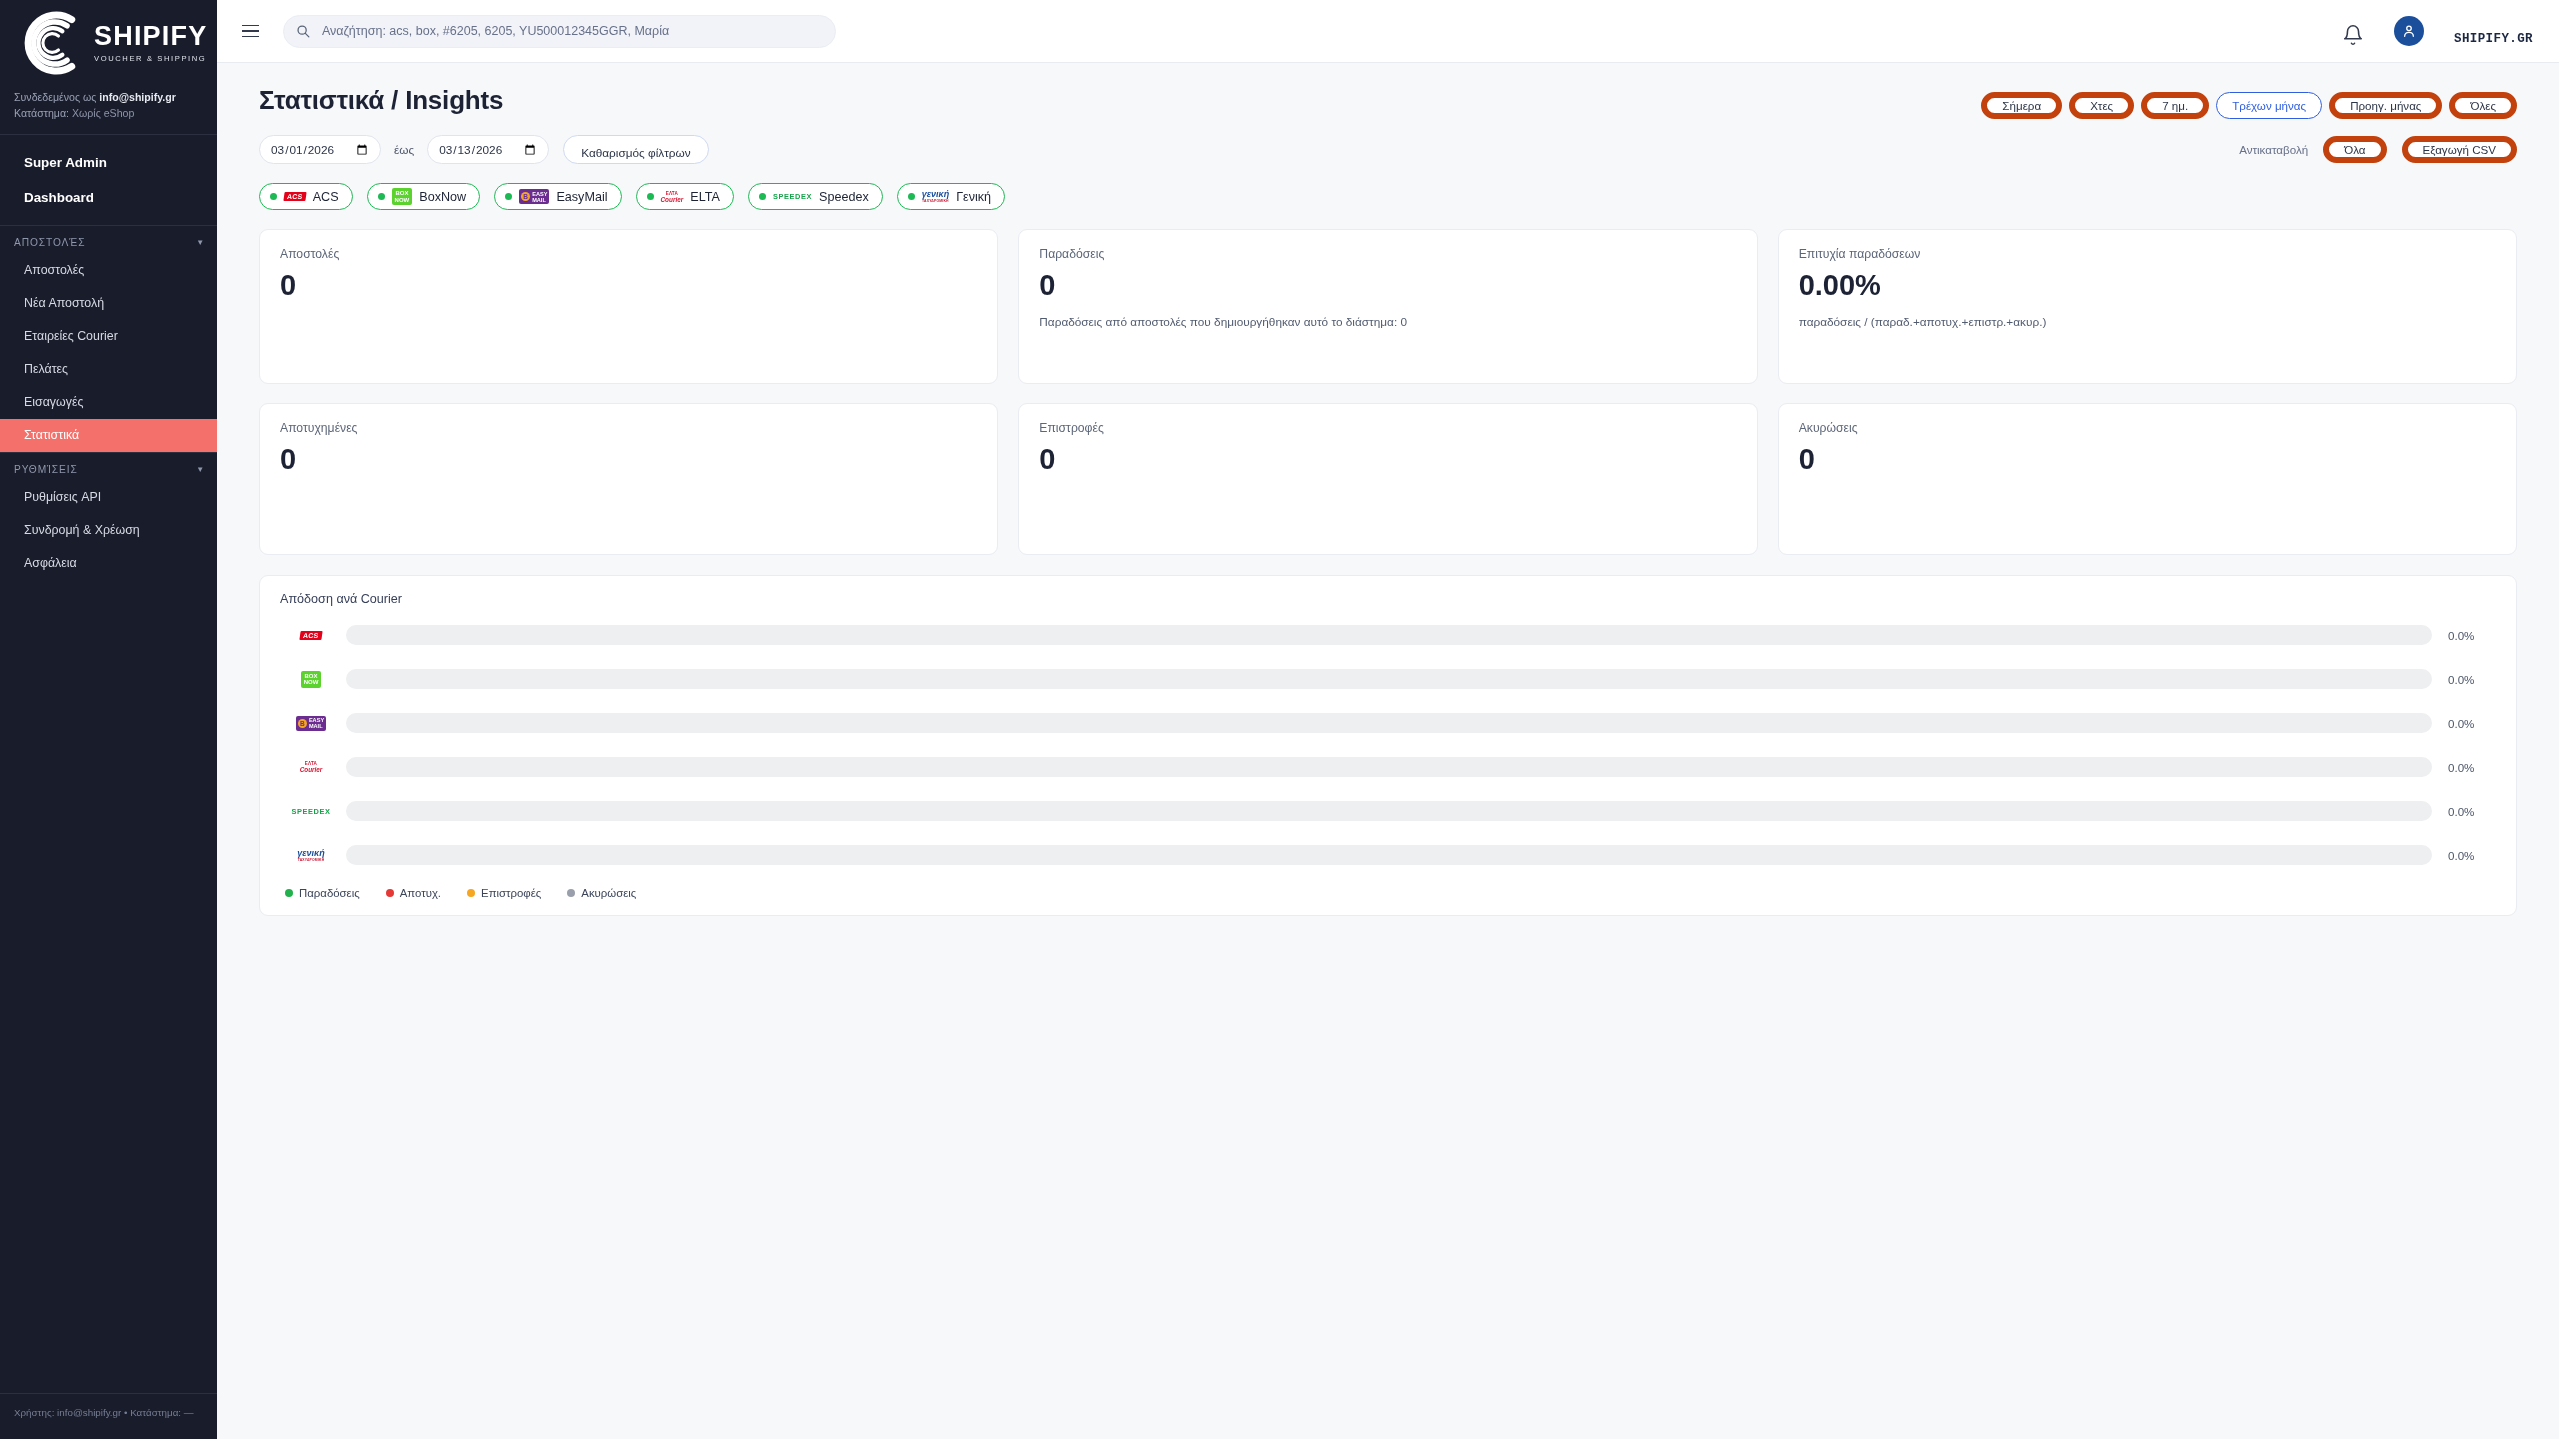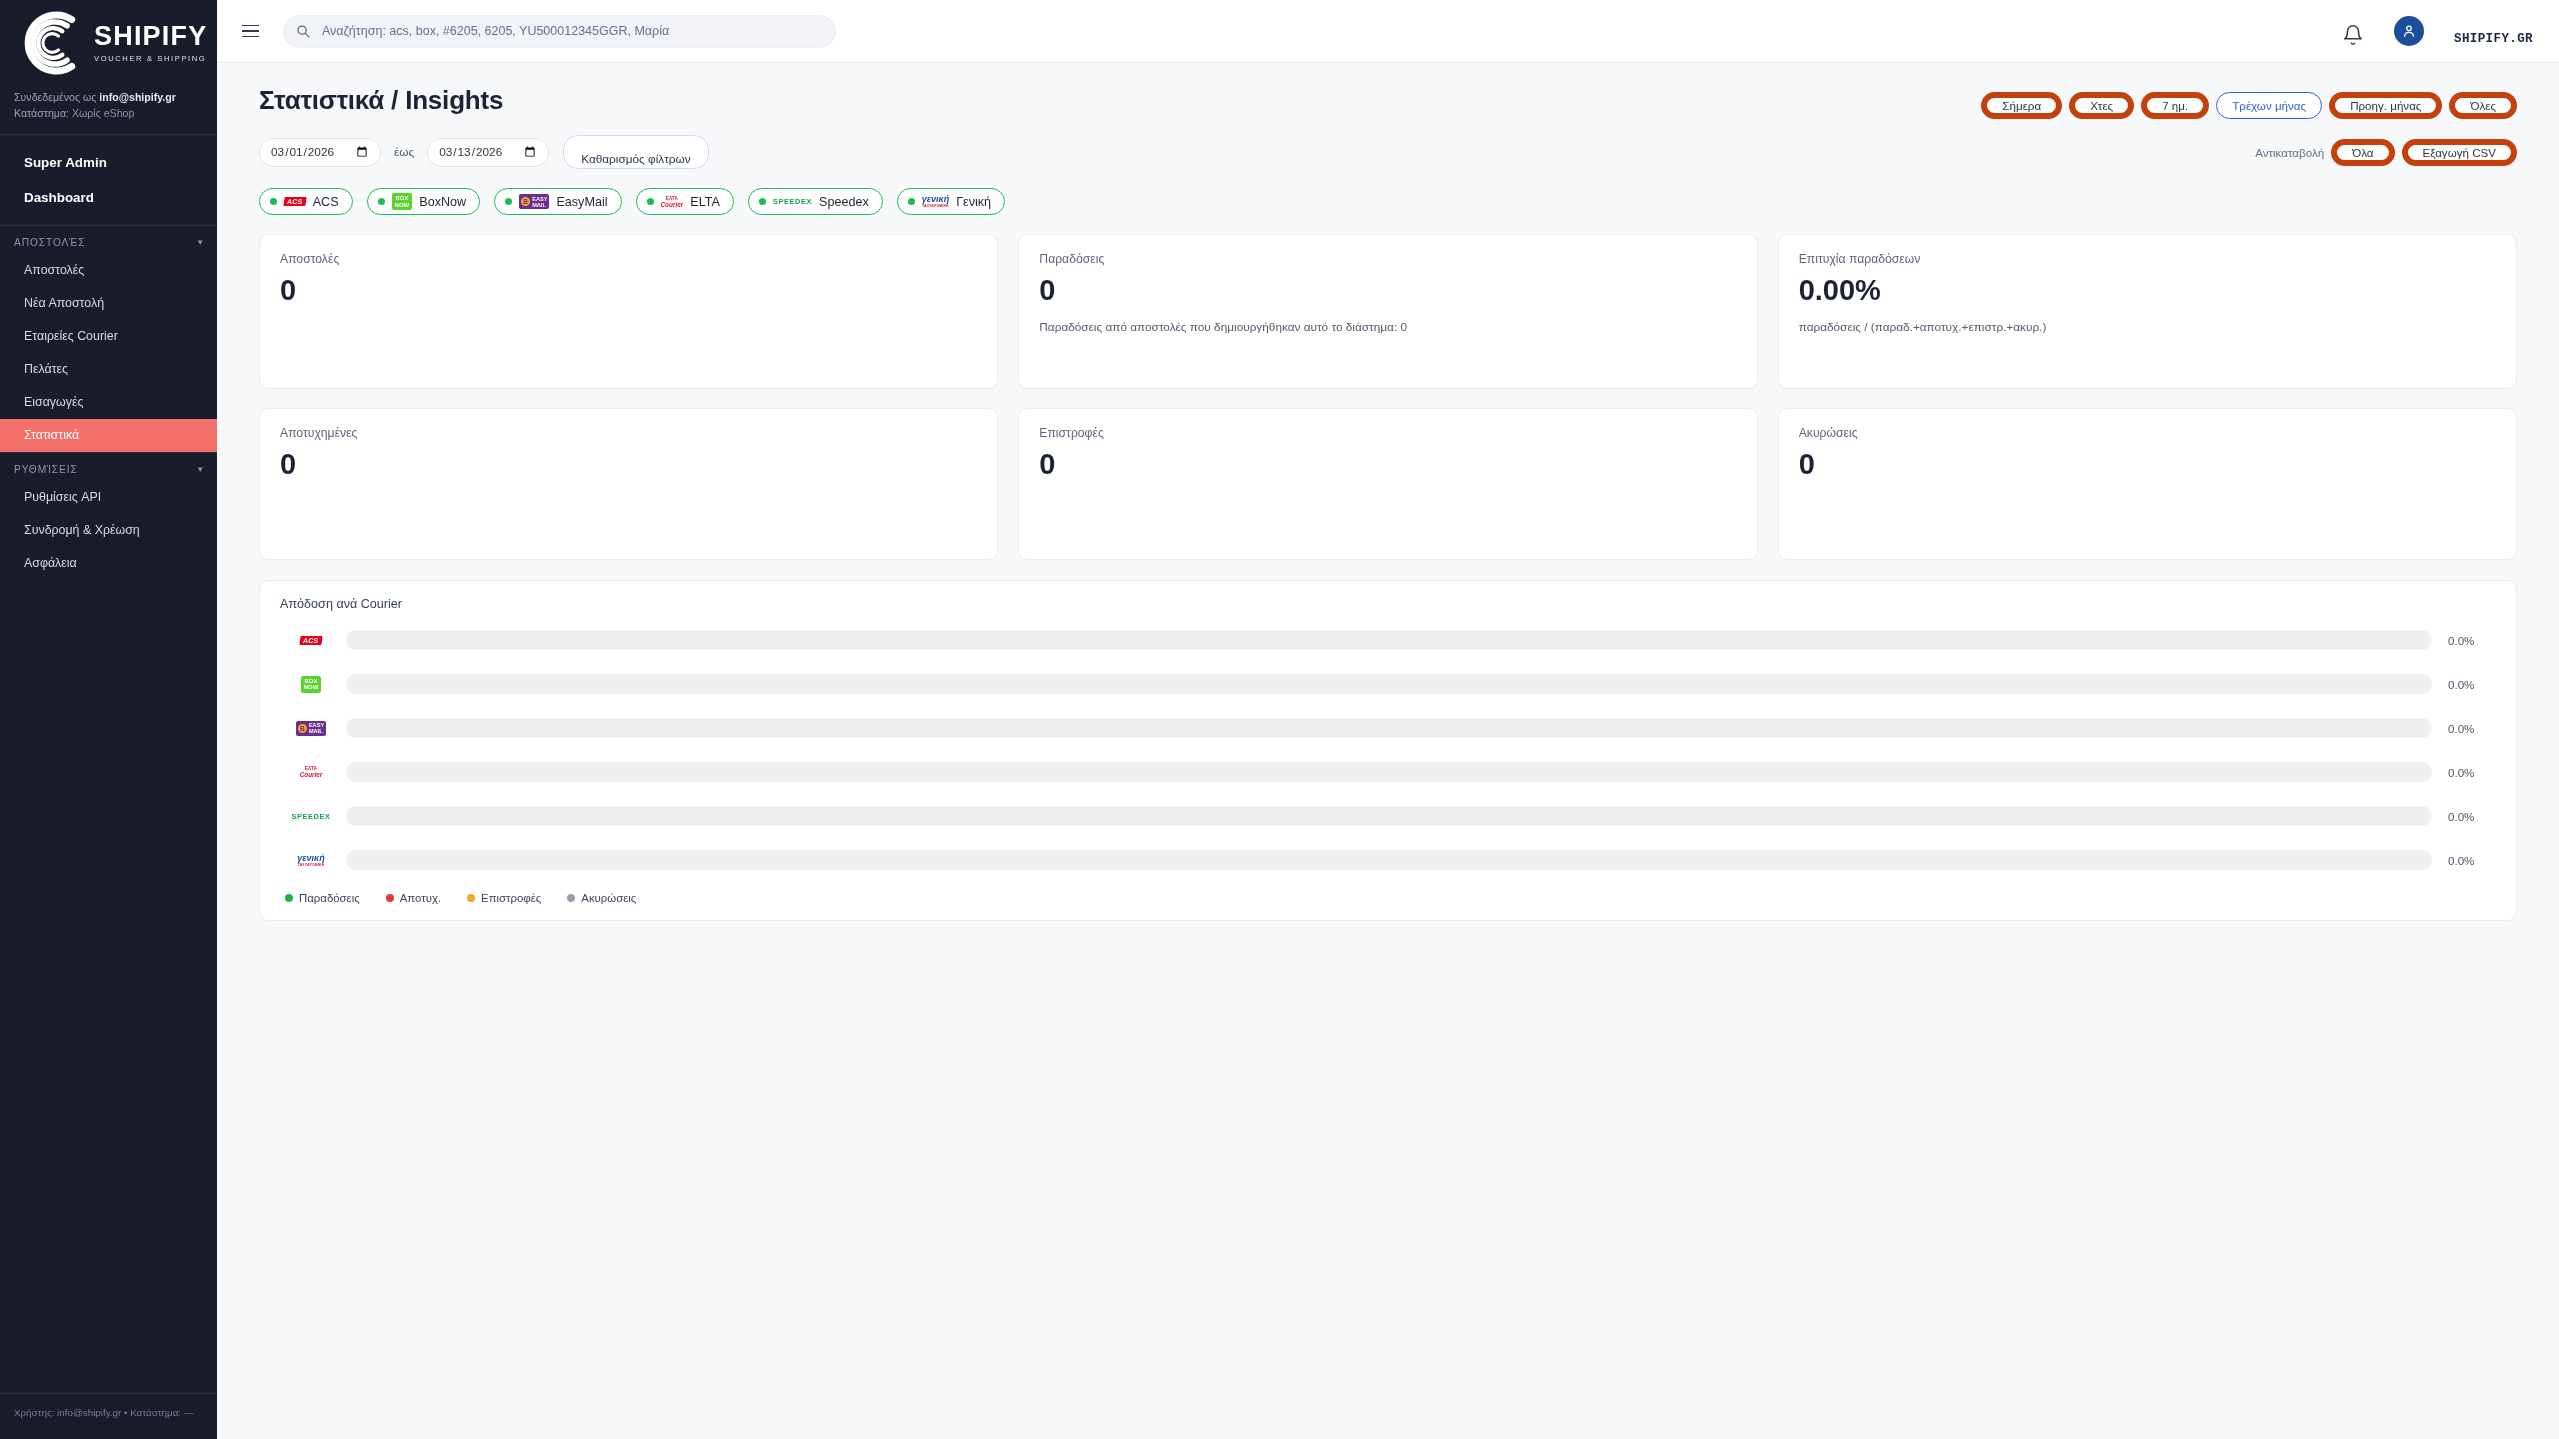--- a/index.html
+++ b/index.html
@@ -131,26 +131,26 @@
     display: flex; align-items: center; margin-top: 16px;
   }
   .date-input {
     height: 29px; width: 122px; border-radius: 15px;
     border: 1px solid #e0e4ec; background: #ffffff;
     padding: 0 10px; font-family: "Liberation Sans", sans-serif;
     font-size: 11.8px; color: #2c3447; outline: none;
   }
   .ews { margin: 0 13px; font-size: 11.8px; color: #4b5468; }
   .clear-btn {
-    margin-left: 14px; height: 29px; padding: 16px 17px; border-radius: 15px;
+    margin-left: 14px; height: 29px; padding: 10px 17px; border-radius: 15px;
     border: 1px solid #cfd9f2; background: #ffffff;
     font-family: "Liberation Sans", sans-serif; font-size: 11.8px; color: #2c3447;
     cursor: pointer;
   }
-  .filter-right { margin-left: auto; display: flex; align-items: center; gap: 7px; }
+  .filter-right { margin-left: auto; display: flex; align-items: center; gap: 15px; }
   .cod-label { font-size: 11.6px; color: #68718a; }
 
   
   .chips { display: flex; gap: 14px; margin-top: 19px; }
   .chip {
     height: 27px; border: 1.6px solid #1db954; border-radius: 14px;
     background: #ffffff; display: inline-flex; align-items: center;
     padding: 0 13px 0 10px; gap: 7px; cursor: pointer;
   }
   .chip-dot { width: 7px; height: 7px; border-radius: 50%; background: #1db954; flex:0 0 7px; }

